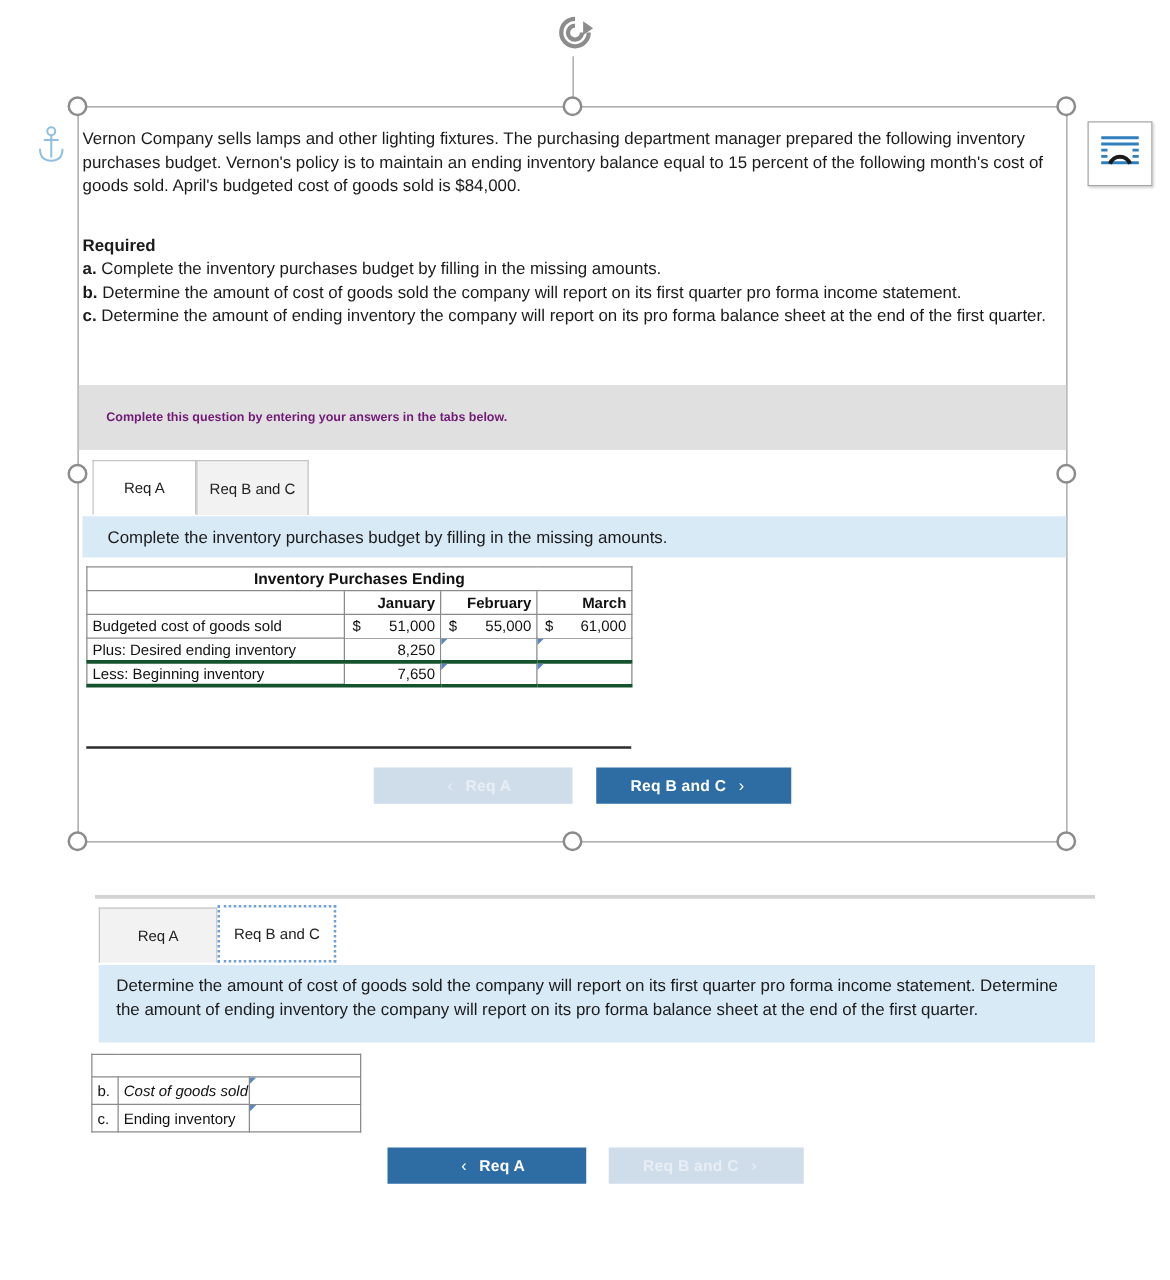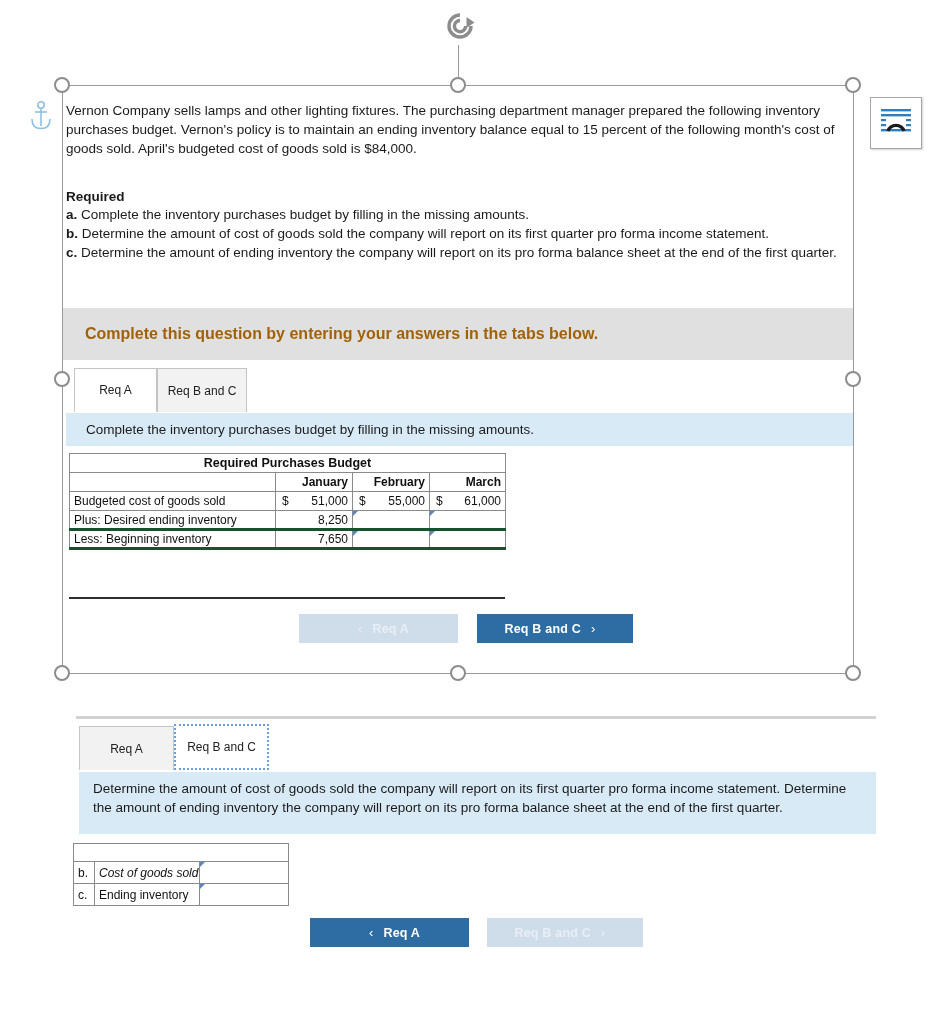--- a/index.html
+++ b/index.html
@@ -101,22 +101,22 @@
     font-weight: bold;
     font-size: 13.5px;
   }
   .req-item { margin: 0; }
   .req-item b { font-weight: bold; }
 
   
   .gray-banner {
     background: #e0e0e0;
     font-weight: bold;
-    font-size: 16px;
-    color: #a16207;
+    font-size: 10px;
+    color: #701a75;
     display: flex;
     align-items: center;
     padding-left: 22px;
     box-sizing: border-box;
   }
 
   
   .blue-strip {
     background: #d9eaf7;
     font-size: 13.5px;
@@ -305,21 +305,21 @@
 
 <table class="budget" style="position:absolute; left:69px; top:453px; width:436px;">
   <colgroup>
     <col style="width:206px">
       <col style="width:77px">
       <col style="width:77px">
       <col style="width:76px">
   </colgroup>
   <tbody>
     <tr>
-      <td class="hdr-title" colspan="4">Required Purchases Budget</td>
+      <td class="hdr-title" colspan="4">Inventory Purchases Ending</td>
     </tr>
     <tr>
       <td class="hdr-col"></td>
       <td class="hdr-col">January</td>
       <td class="hdr-col">February</td>
       <td class="hdr-col">March</td>
     </tr>
 
     <tr>
       <td class="label">Budgeted cost of goods sold</td>

